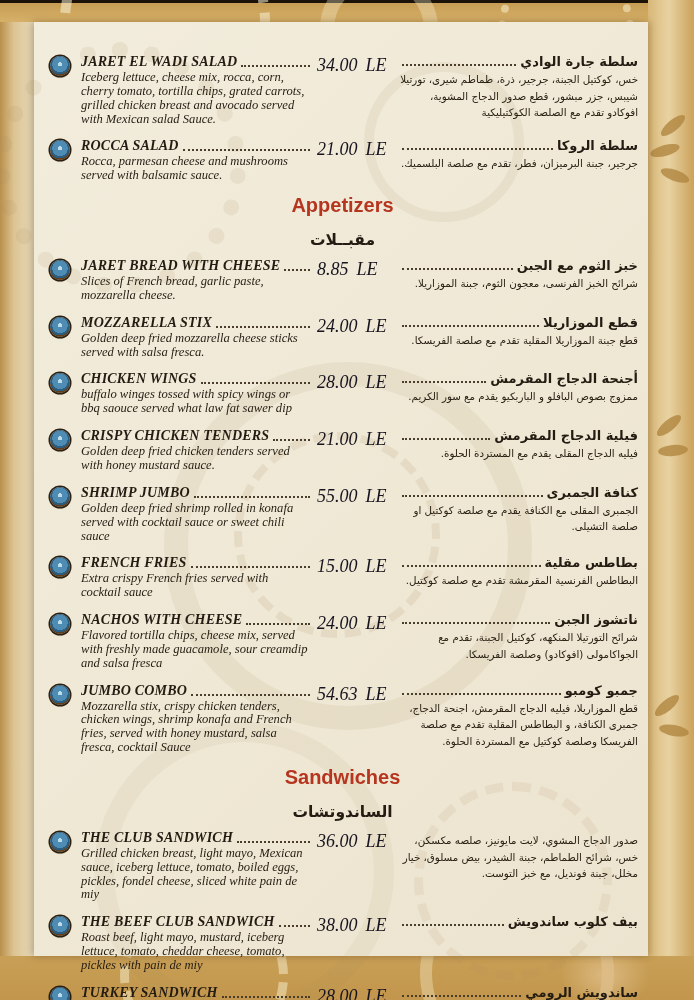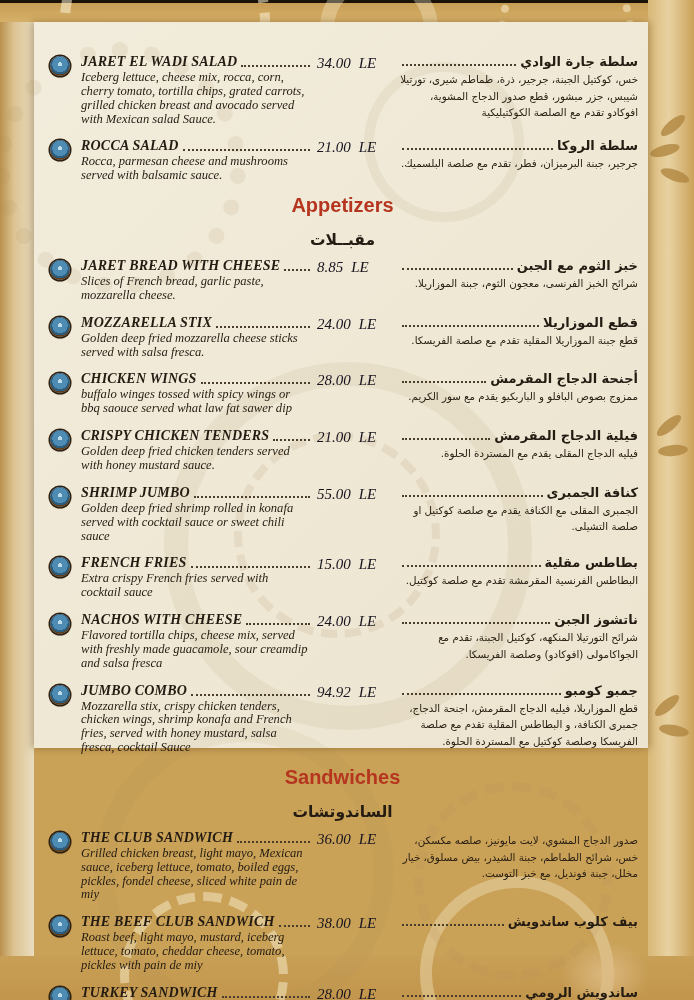--- a/index.html
+++ b/index.html
@@ -12,21 +12,21 @@
   .band-top{position:absolute;left:0;top:0;width:694px;height:22px;z-index:0;
     background:linear-gradient(180deg,#1a1208 0 3px,#c79d54 3px,#d6b069 100%);}
   .band-right{position:absolute;right:0;top:0;width:46px;height:1000px;z-index:0;
     background:linear-gradient(90deg,#d9b878,#e8d2a2 45%,#cba25a 100%);}
   .band-bottom{position:absolute;left:0;bottom:0;width:694px;height:44px;z-index:0;
     background:linear-gradient(180deg,#c89f56,#c2964c);}
   .left-strip{position:absolute;left:0;top:0;width:34px;height:1000px;z-index:0;
     background:linear-gradient(90deg,#b9904c,#dfc априори 0,#dcc391 40%,#e9ddc0 100%);
     background:linear-gradient(90deg,#b9904c,#dcc391 40%,#e9ddc0 100%);}
   
-  .sheet{position:absolute;left:34px;top:22px;width:614px;height:726px;z-index:1;
+  .sheet{position:absolute;left:34px;top:22px;width:614px;height:934px;z-index:1;
     background:linear-gradient(135deg,#f2ecdc 0%,#efe8d5 55%,#ece4cf 100%);
     box-shadow:-3px 0 7px rgba(110,80,35,.35), 3px 0 6px rgba(110,80,35,.25);}
   
   .orn{position:absolute;border-radius:50%;pointer-events:none;}
   .o-top1{left:60px;top:-85px;width:190px;height:190px;border:10px dashed rgba(252,243,214,.55);z-index:0;}
   .o-top2{left:320px;top:-30px;width:90px;height:90px;border:14px solid rgba(250,240,210,.35);z-index:0;}
   .o-top3{right:60px;top:-40px;width:120px;height:120px;border:8px dotted rgba(252,243,214,.5);z-index:0;}
   .leaf{position:absolute;width:30px;height:11px;border-radius:50%;background:rgba(176,134,64,.8);pointer-events:none;z-index:1;}
   .l1{right:6px;top:120px;transform:rotate(-40deg);}
   .l2{right:14px;top:145px;transform:rotate(-15deg);}
@@ -51,21 +51,21 @@
   .menu{position:absolute;inset:0;z-index:2;padding:32px 10px 6px 13px;}
   .item{display:grid;grid-template-columns:30px 232px 78px 1fr;column-gap:4px;
     margin-bottom:12px;align-items:start;color:#241c12;}
   .medal{width:20px;height:20px;border-radius:50%;margin-top:2px;margin-left:3px;
     background:radial-gradient(circle at 50% 42%, #bcdcea 0 13%, #4f8cb4 14% 50%, #2c5c7e 51% 64%, #5d3f20 65% 100%);
     box-shadow:0 0 0 1.5px #2e2010, 0 1px 2px rgba(0,0,0,.4);}
   .trow{display:flex;align-items:flex-end;}
   .tname{font-weight:bold;font-style:italic;font-size:14px;letter-spacing:.2px;white-space:nowrap;}
   .dots{flex:1 1 6px;border-bottom:2px dotted #4a3d2c;margin:0 3px 3px 4px;min-width:6px;}
   .desc{font-style:italic;font-size:12.6px;line-height:1.1;margin-top:1px;padding-right:2px;}
-  .price{font-style:italic;font-size:15px;color:#17141f;white-space:nowrap;padding-top:1px;}
+  .price{font-style:italic;font-size:18px;color:#17141f;white-space:nowrap;padding-top:1px;}
   .pcur{margin-left:8px;}
   .ar{font-family:"DejaVu Sans",sans-serif;text-align:right;}
   .trow-ar{display:flex;align-items:flex-end;}
   .aname{font-weight:bold;font-size:13px;white-space:nowrap;}
   .trow-ar .dots{margin:0 4px 3px 3px;}
   .adesc{font-size:10.3px;line-height:1.62;margin-top:2px;color:#2a2014;}
   .shead{text-align:center;margin:2px 0 9px;}
   .hen{font-family:"Liberation Sans",sans-serif;font-weight:bold;font-size:20px;color:#b5351f;line-height:1.05;}
   .har{font-family:"DejaVu Sans",sans-serif;font-weight:bold;font-size:15.5px;color:#241c12;margin-top:15px;}
 </style>
@@ -288,21 +288,21 @@
       <div class="item">
     <div class="medal"></div>
     <div class="en">
       <div class="trow">
         <span class="tname">JUMBO COMBO</span>
         <span class="dots"></span>
       </div>
       <div class="desc">Mozzarella stix, crispy chicken tenders, chicken wings, shrimp konafa and French fries, served with honey mustard, salsa fresca, cocktail Sauce</div>
     </div>
     <div class="price">
-      <span class="pval">94.92</span><span class="pcur">LE</span>
+      <span class="pval">54.63</span><span class="pcur">LE</span>
     </div>
     <div class="ar" dir="rtl" lang="ar">
       <div class="trow-ar">
         <span class="aname">جمبو كومبو</span>
         <span class="dots"></span>
       </div>
       <div class="adesc">قطع الموزاريلا، فيليه الدجاج المقرمش، اجنحة الدجاج، جمبرى الكنافة، و البطاطس المقلية تقدم مع صلصة الفريسكا وصلصة كوكتيل مع المستردة الحلوة.</div>
     </div>
   </div>
       <div class="shead">

